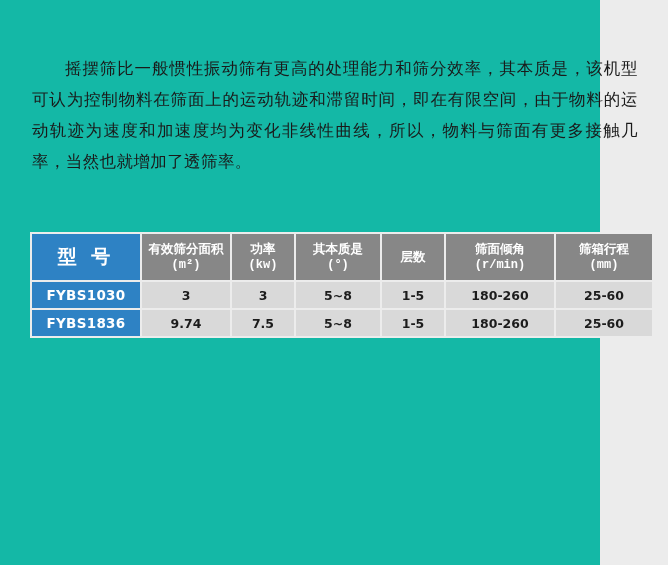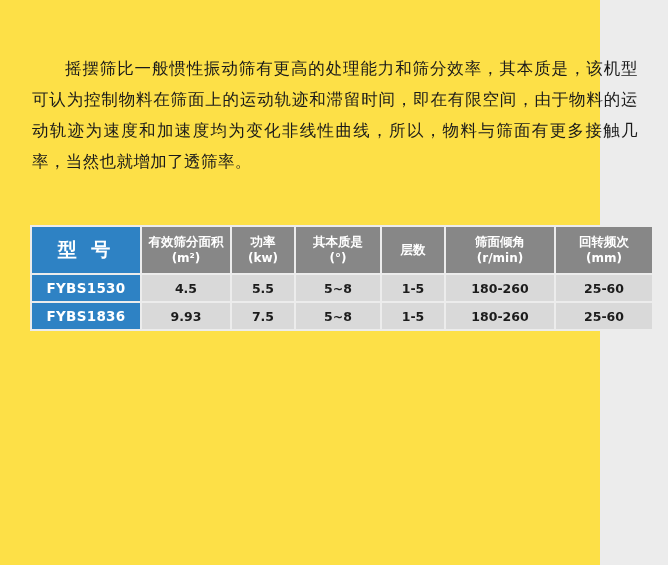--- a/index.html
+++ b/index.html
@@ -10,40 +10,40 @@
     width: 668px;
     height: 565px;
     background: #ececec;
     font-family: "DejaVu Sans", "Liberation Sans", sans-serif;
     overflow: hidden;
   }
   .page {
     position: relative;
     width: 600px;
     height: 565px;
-    background: #fde047;
+    background: #14b8a6;
     box-sizing: border-box;
     padding-left: 16px;
   }
   .intro {
     position: absolute;
     left: 32px;
     top: 36px;
     width: 606px;
     font-size: 16.5px;
     line-height: 31px;
     color: #1a1a1a;
     text-align: justify;
     text-indent: 2em;
     letter-spacing: 0.4px;
   }
   .table-wrap {
     position: absolute;
     left: 30px;
-    top: 225px;
+    top: 232px;
     width: 608px;
   }
   table.spec {
     border-collapse: collapse;
     width: 608px;
     table-layout: fixed;
   }
   table.spec th, table.spec td {
     border: 2px solid #ececec;
     text-align: center;
@@ -65,20 +65,21 @@
     color: #ffffff;
     font-size: 12.5px;
     font-weight: bold;
     height: 46px;
     line-height: 16px;
   }
   .hdr-cell .unit {
     display: block;
     font-weight: bold;
     font-size: 12px;
+    font-family: Liberation Mono, monospace;
   }
   
   .model-cell {
     background: #2e82c4;
     color: #ffffff;
     font-size: 13.5px;
     font-weight: bold;
     height: 26px;
     letter-spacing: 0.3px;
   }
@@ -123,38 +124,38 @@
           </th>
           <th class="hdr-cell c5">
             <span>层数</span>
             <span class="unit"></span>
           </th>
           <th class="hdr-cell c6">
             <span>筛面倾角</span>
             <span class="unit">(r/min)</span>
           </th>
           <th class="hdr-cell c7">
-            <span>回转频次</span>
+            <span>筛箱行程</span>
             <span class="unit">(mm)</span>
           </th>
         </tr>
       </thead>
       <tbody>
         <tr>
-          <td class="model-cell c1">FYBS1530</td>
-          <td class="data-cell c2">4.5</td>
-          <td class="data-cell c3">5.5</td>
+          <td class="model-cell c1">FYBS1030</td>
+          <td class="data-cell c2">3</td>
+          <td class="data-cell c3">3</td>
           <td class="data-cell c4">5~8</td>
           <td class="data-cell c5">1-5</td>
           <td class="data-cell c6">180-260</td>
           <td class="data-cell c7">25-60</td>
         </tr>
         <tr>
           <td class="model-cell c1">FYBS1836</td>
-          <td class="data-cell c2">9.93</td>
+          <td class="data-cell c2">9.74</td>
           <td class="data-cell c3">7.5</td>
           <td class="data-cell c4">5~8</td>
           <td class="data-cell c5">1-5</td>
           <td class="data-cell c6">180-260</td>
           <td class="data-cell c7">25-60</td>
         </tr>
       </tbody>
     </table>
   </div>
 

